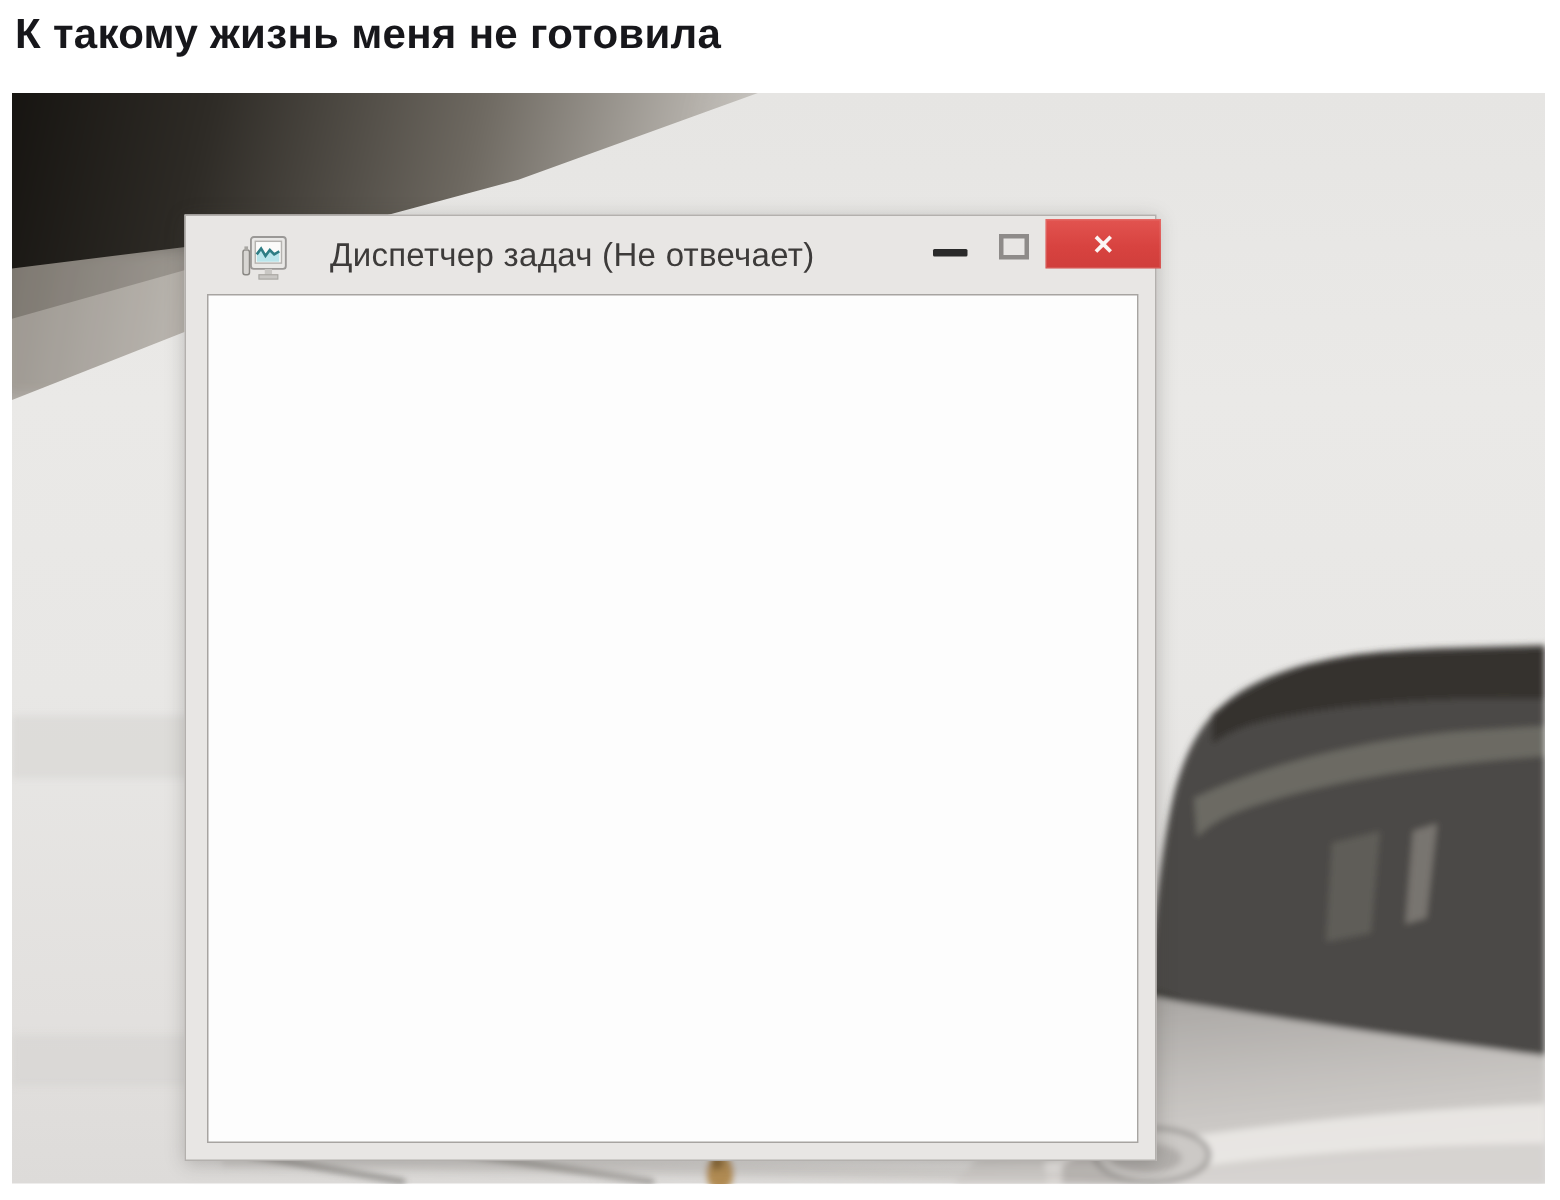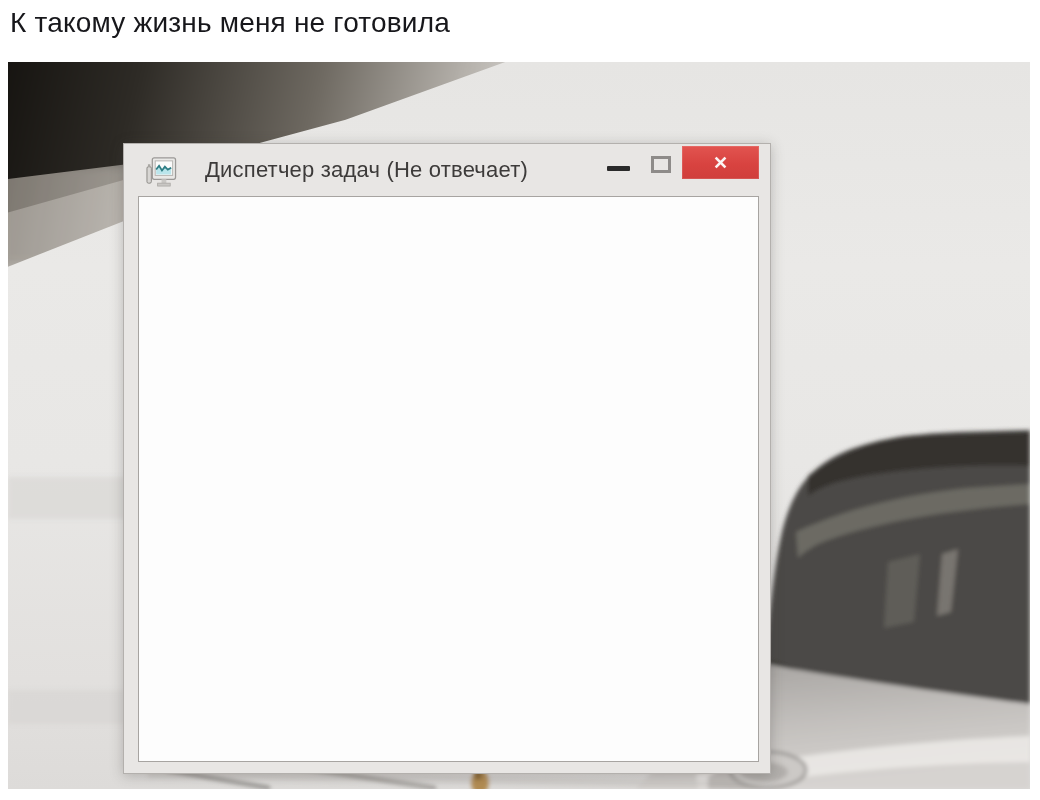--- a/index.html
+++ b/index.html
@@ -7,21 +7,21 @@
     width:1040px;height:800px;position:relative;overflow:hidden;
     background:#ffffff;
     font-family:"Liberation Sans", sans-serif;
   }
   
   .caption-bar{
     position:absolute;left:0;top:0;width:1040px;height:62px;background:#ffffff;
   }
   .caption-text{
     position:absolute;left:10px;top:7px;
-    font-size:28px;font-weight:400;color:#17171b;letter-spacing:.2px;
+    font-size:28px;font-weight:700;color:#17171b;letter-spacing:.2px;
     white-space:nowrap;
   }
   
   .photo{
     position:absolute;left:8px;top:62px;width:1022px;height:727px;
     background:linear-gradient(180deg,#e6e5e3 0%,#eae9e7 28%,#e8e7e5 55%,#e2e0de 85%,#dddbd9 100%);
     overflow:hidden;
   }
   .wedge1{
     position:absolute;left:-22px;top:-22px;width:580px;height:190px;
@@ -35,21 +35,21 @@
     clip-path:polygon(0 20%,88% 0,100% 28%,0 100%);
     filter:blur(8px);opacity:.85;
   }
   .car-svg{position:absolute;left:0;top:0;width:1022px;height:727px;}
   
   .window{
     position:absolute;left:123px;top:143px;width:648px;height:631px;
     background:#e8e6e4;border:1px solid #b3b0ad;box-sizing:border-box;
     box-shadow:0 2px 12px rgba(60,58,55,.28);
   }
-  .titlebar{position:absolute;left:0;top:0;width:100%;height:52px;padding-left:35px;}
+  .titlebar{position:absolute;left:15px;top:0;width:100%;height:52px;padding-left:35px;}
   .app-icon{position:absolute;left:22px;top:12px;width:31px;height:33px;}
   .window-title{
     position:absolute;left:81px;top:13px;
     font-size:22px;color:#3d3b3a;white-space:nowrap;letter-spacing:.2px;
   }
   .btn-min{position:absolute;left:472px;top:6px;width:44px;height:32px;cursor:pointer;}
   .min-dash{position:absolute;left:11px;top:16px;width:23px;height:5px;background:#2a2a2a;border-radius:1px;}
   .btn-max{
     position:absolute;left:527px;top:12px;width:20px;height:17px;
     border:3px solid #8e8b89;box-sizing:border-box;background:transparent;cursor:pointer;

